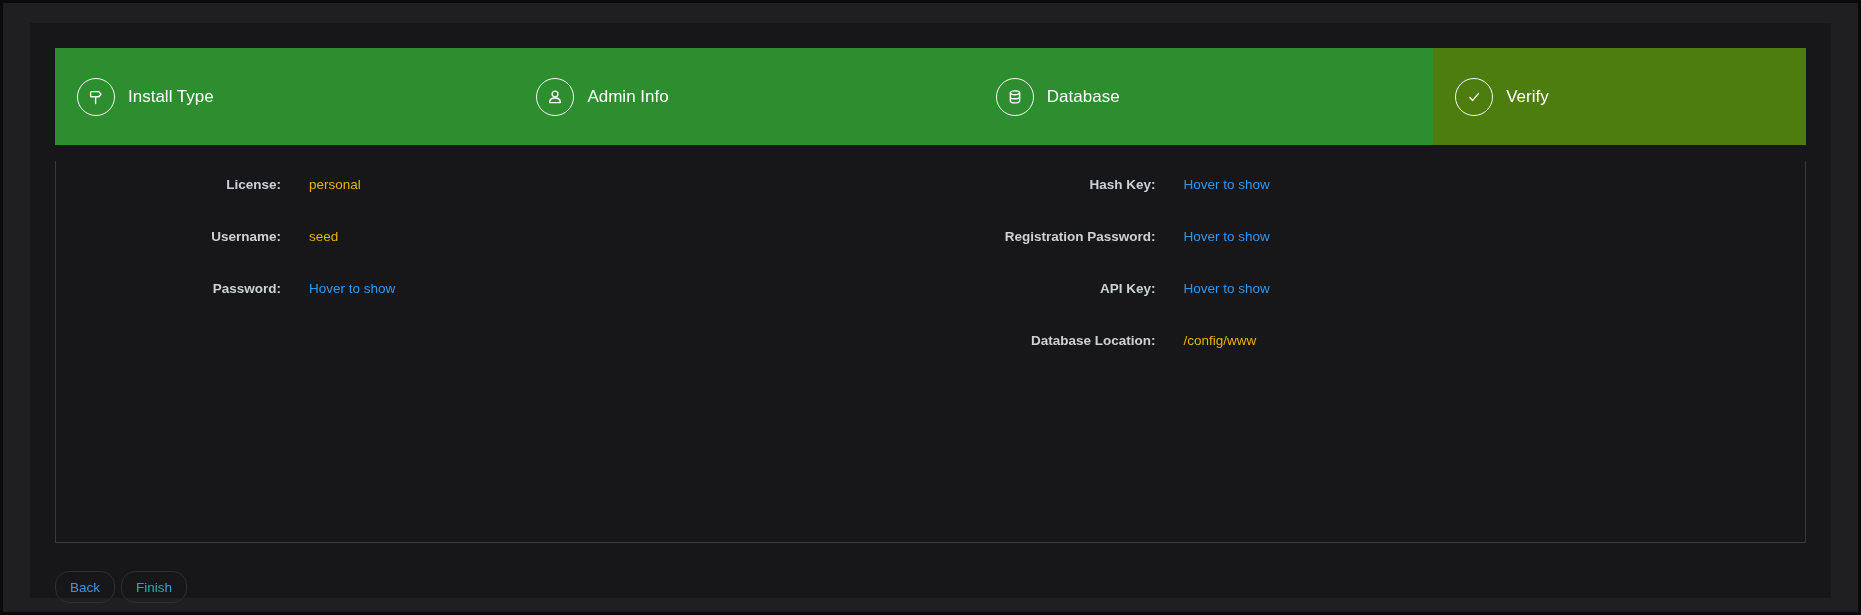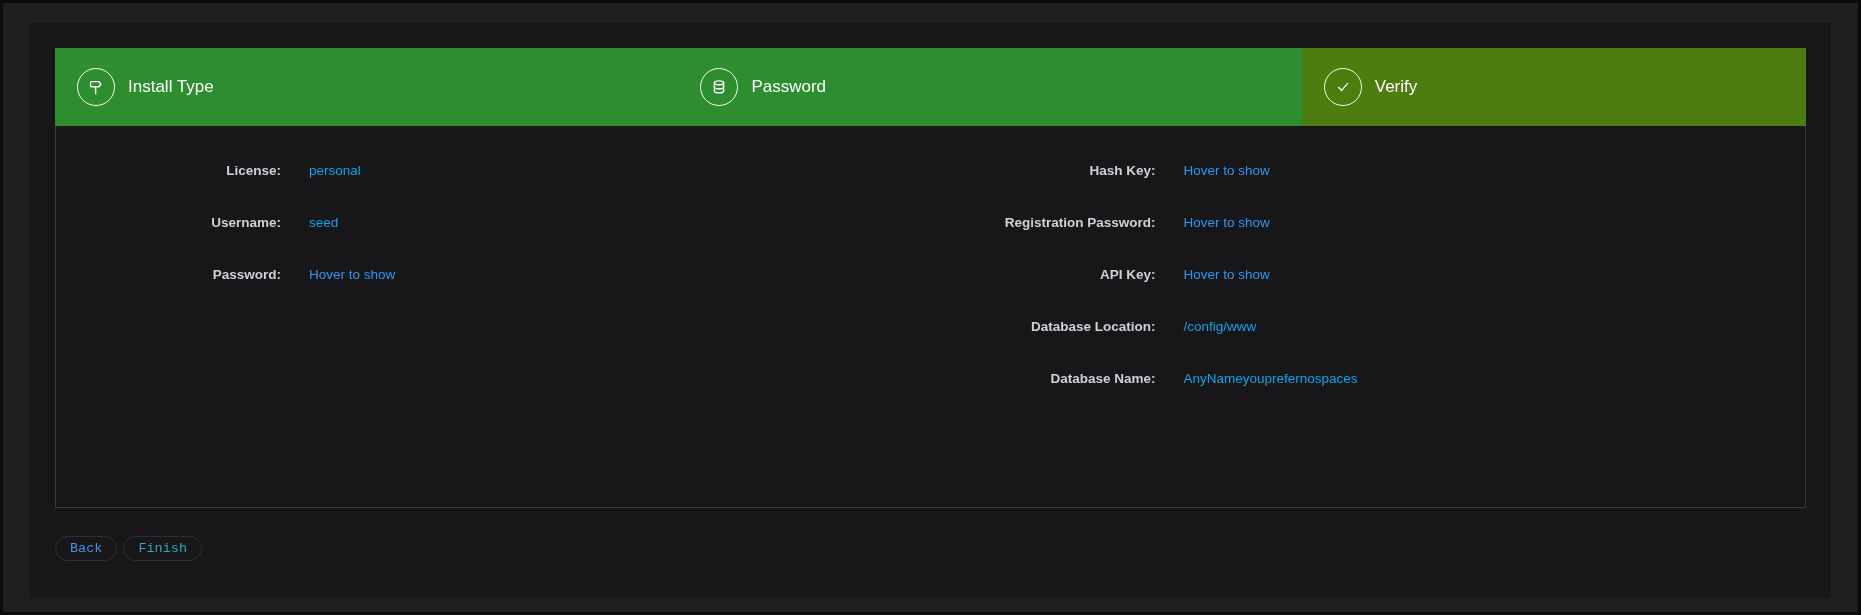--- a/index.html
+++ b/index.html
@@ -25,21 +25,21 @@
     color: #ffffff;
     font-size: 15px;
     font-weight: bold;
     letter-spacing: .4px;
     line-height: 16px;
     margin: 0 0 15px 0;
   }
   
   .steps {
     display: flex;
-    height: 78px;
+    height: 97px;
     width: 100%;
   }
   .step {
     flex: 1.247;
     display: flex;
     align-items: center;
     padding-left: 22px;
     gap: 13px;
     background: #2c8e2e;
     cursor: pointer;
@@ -63,61 +63,62 @@
     white-space: nowrap;
   }
   
   .content {
     height: 382px;
     border: 1px solid #37383a;
     border-top: none;
     display: grid;
     grid-template-columns: 1fr 1fr;
     align-content: start;
-    padding-top: 37px;
+    padding-top: 16px;
+    margin-top: 16px;
   }
   .col { min-width: 0; }
   .row {
     display: flex;
     align-items: baseline;
     margin-bottom: 36px;
     line-height: 16px;
   }
   .lbl {
     flex: none;
     width: 225px;
     text-align: right;
     color: #ced1d4;
     font-weight: bold;
     font-size: 13.5px;
   }
   .val {
     margin-left: 28px;
-    color: #0ea5e9;
+    color: #eab308;
     font-size: 13.5px;
     white-space: nowrap;
   }
   .val.secret {
     color: #2e97f2;
     font-weight: normal;
     cursor: pointer;
   }
   
   .actions {
     margin-top: 28px;
     display: flex;
     gap: 6px;
   }
   .btn {
-    height: 25px;
+    height: 32px;
     padding: 0 14px;
     border-radius: 14px;
     border: 1px solid #2d2e30;
     background: transparent;
-    font-family: Liberation Mono, monospace;
+    font-family: Liberation Sans, sans-serif;
     font-size: 13.5px;
     display: inline-flex;
     align-items: center;
     cursor: pointer;
   }
   .btn-back  { color: #4093e6; }
   .btn-finish{ color: #2da8bb; }
 </style>
 </head>
 <body>
@@ -131,31 +132,40 @@
       <div class="step">
         <span class="step-icon">
           <svg width="20" height="20" viewBox="0 0 20 20" fill="none" stroke="#ffffff" stroke-width="1.4" stroke-linecap="round" stroke-linejoin="round">
             <line x1="9.6" y1="16.5" x2="9.6" y2="10"></line>
             <path d="M5.6 4.6 h7.2 l2.2 2.6 -2.2 2.6 H5.6 a1 1 0 0 1 -1 -1 V5.6 a1 1 0 0 1 1 -1 z"></path>
           </svg>
         </span>
         <span class="step-label">Install Type</span>
       </div>
 
+      <div class="step">
+        <span class="step-icon">
+          <svg width="20" height="20" viewBox="0 0 20 20" fill="none" stroke="#ffffff" stroke-width="1.4" stroke-linecap="round" stroke-linejoin="round">
+            <circle cx="10" cy="7" r="2.9"></circle>
+            <path d="M4.6 15.6 c0 -3.1 2.6 -4.6 5.4 -4.6 s5.4 1.5 5.4 4.6 z"></path>
+          </svg>
+        </span>
+        <span class="step-label">Admin Info</span>
+      </div>
 
 
       <div class="step">
         <span class="step-icon">
           <svg width="20" height="20" viewBox="0 0 20 20" fill="none" stroke="#ffffff" stroke-width="1.4" stroke-linecap="round" stroke-linejoin="round">
             <ellipse cx="10" cy="5.8" rx="4.6" ry="1.9"></ellipse>
             <path d="M5.4 5.8 V14 c0 1.05 2.06 1.9 4.6 1.9 s4.6 -.85 4.6 -1.9 V5.8"></path>
             <path d="M5.4 9.9 c0 1.05 2.06 1.9 4.6 1.9 s4.6 -.85 4.6 -1.9"></path>
           </svg>
         </span>
-        <span class="step-label">Password</span>
+        <span class="step-label">Database</span>
       </div>
 
       <div class="step active">
         <span class="step-icon">
           <svg width="20" height="20" viewBox="0 0 20 20" fill="none" stroke="#ffffff" stroke-width="1.4" stroke-linecap="round" stroke-linejoin="round">
             <path d="M5.8 10.6 L8.7 13.4 L14.4 6.6"></path>
           </svg>
         </span>
         <span class="step-label">Verify</span>
       </div>
@@ -188,24 +198,20 @@
           <span class="lbl">Registration Password:</span>
           <span class="val secret">Hover to show</span>
         </div>
         <div class="row">
           <span class="lbl">API Key:</span>
           <span class="val secret">Hover to show</span>
         </div>
         <div class="row">
           <span class="lbl">Database Location:</span>
           <span class="val">/config/www</span>
-        </div>
-        <div class="row">
-          <span class="lbl">Database Name:</span>
-          <span class="val">AnyNameyouprefernospaces</span>
         </div>
       </div>
 
     </div>
 
     <div class="actions">
       <button class="btn btn-back">Back</button>
       <button class="btn btn-finish">Finish</button>
     </div>
 

